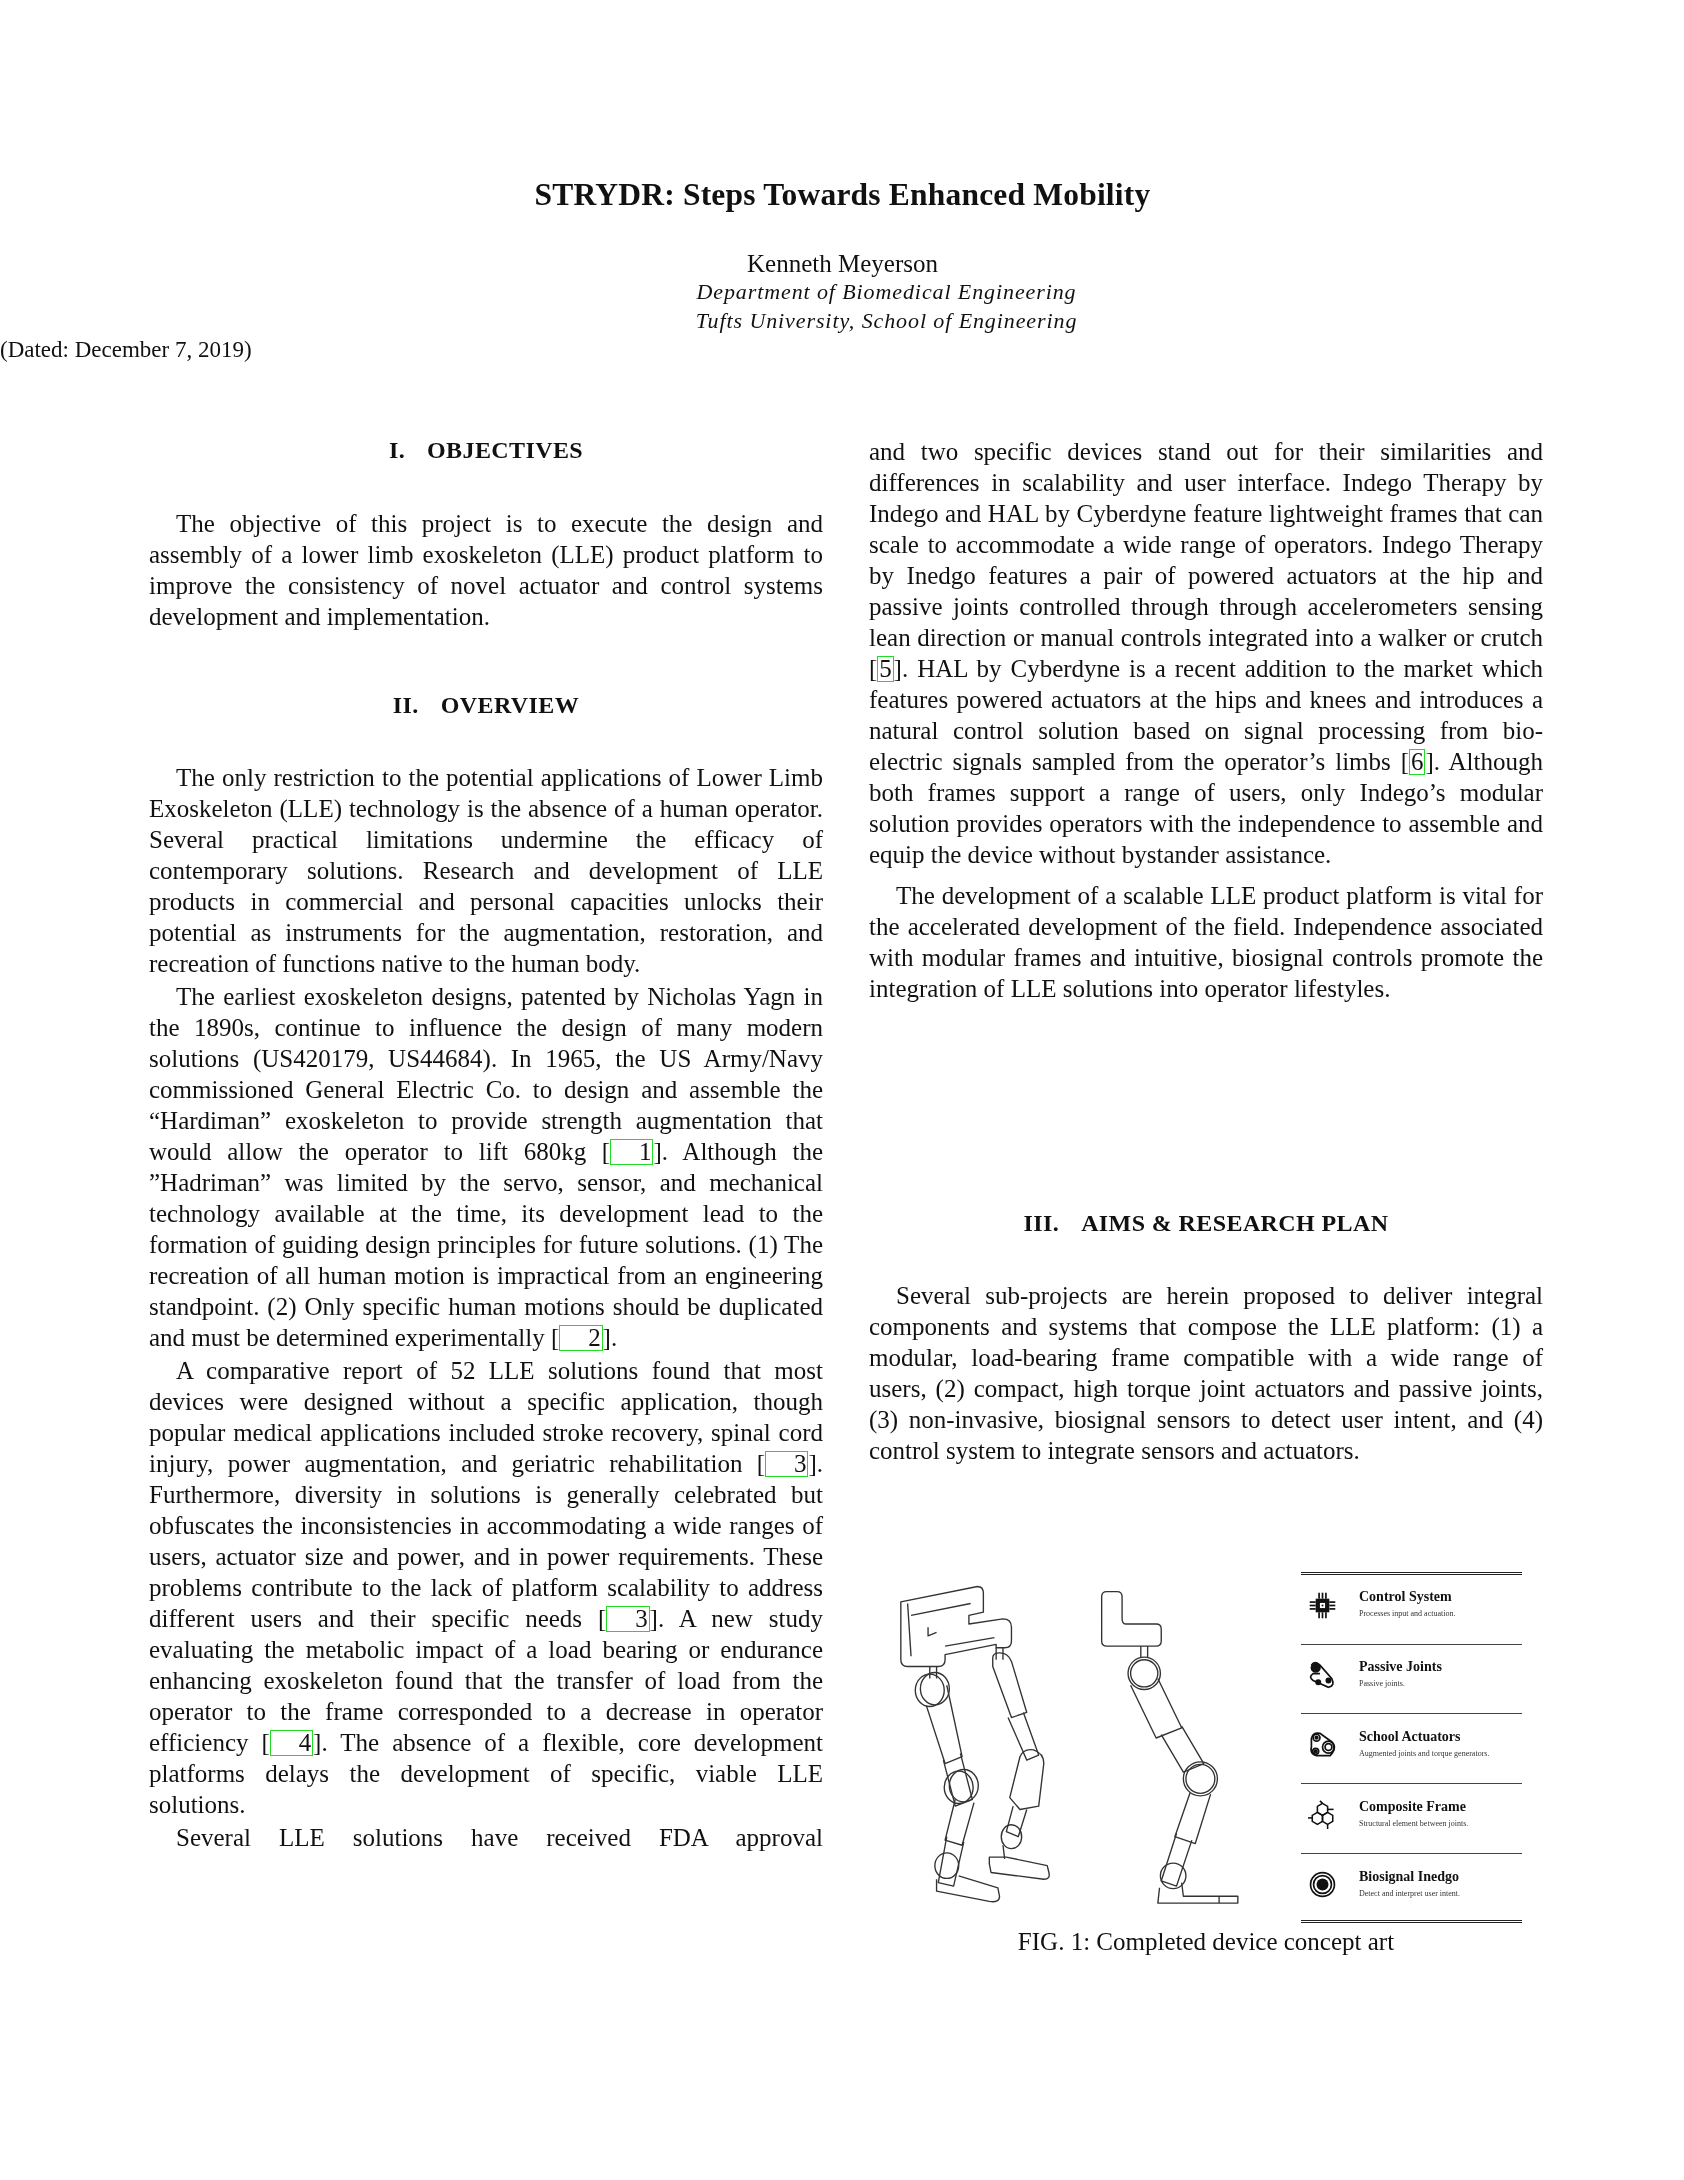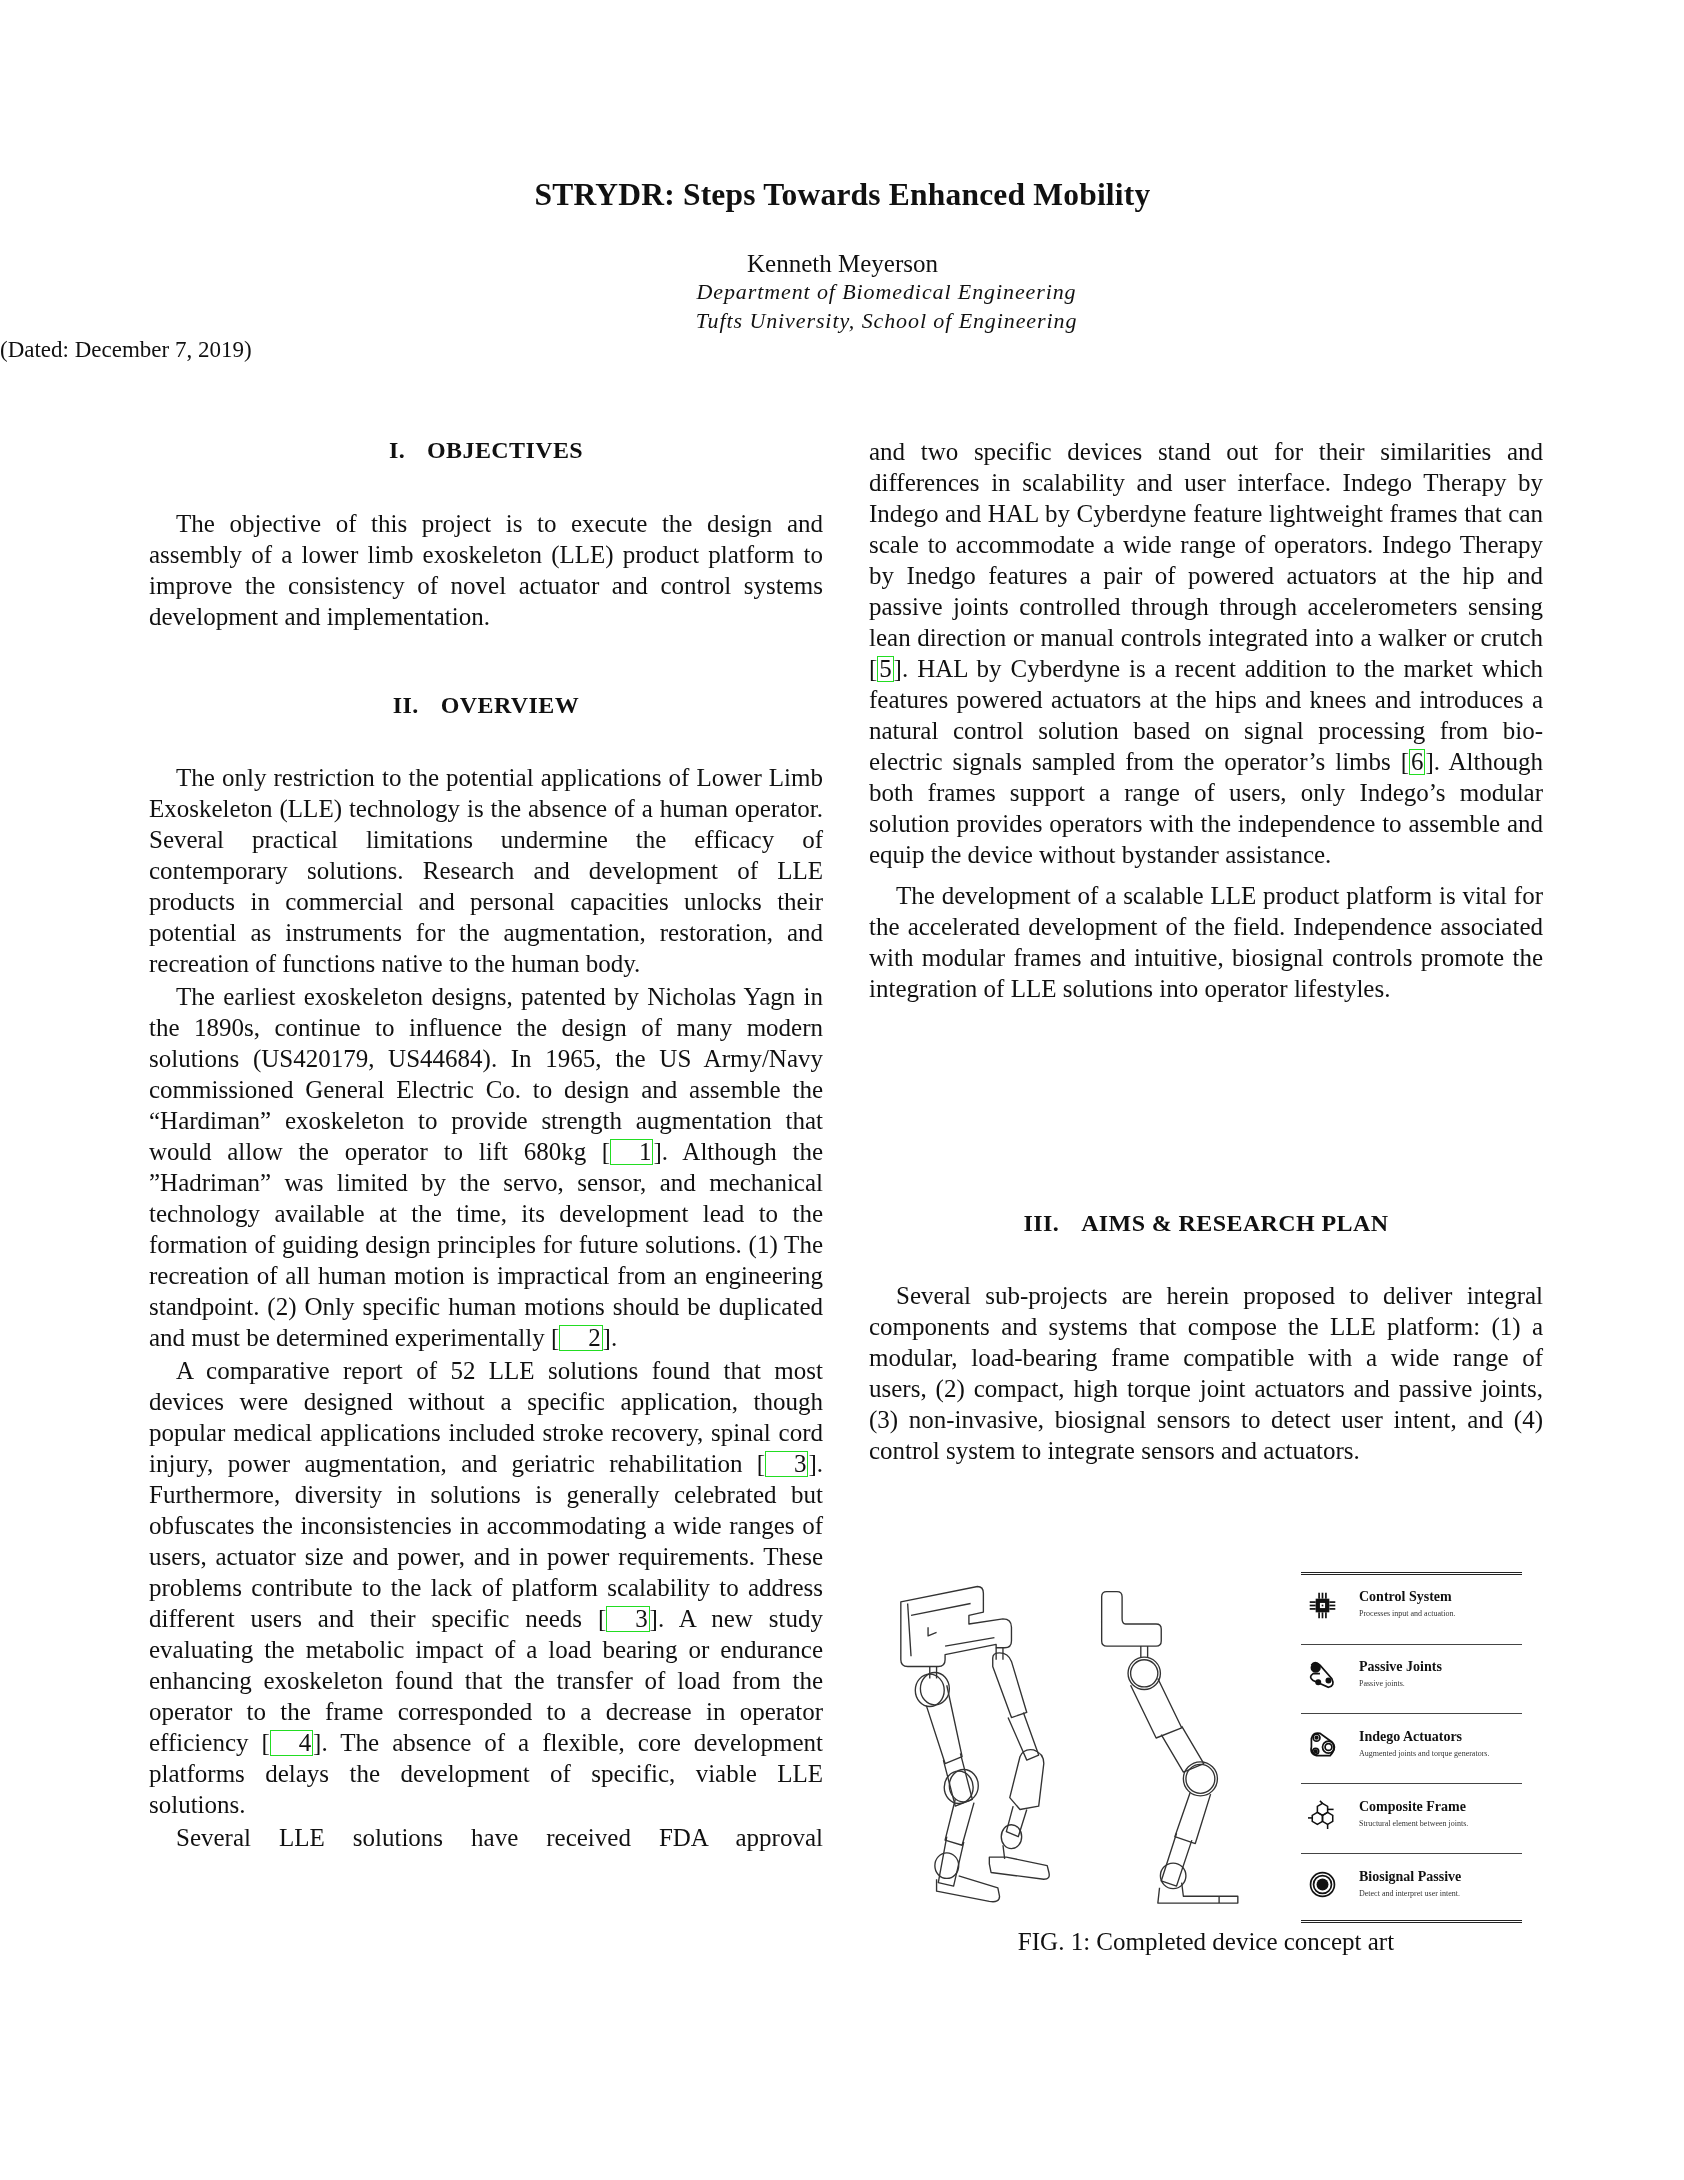--- a/index.html
+++ b/index.html
@@ -165,21 +165,21 @@
       <g fill="none" stroke="#111" stroke-width="2">
           <path d="M4 10 Q6 2 14 4 L28 14 Q34 22 26 30 L10 30 Q2 28 4 20 Z"></path>
           <circle cx="10" cy="9" r="4"></circle>
           <circle cx="10" cy="9" r="1.5" fill="#111"></circle>
           <circle cx="24" cy="20" r="7"></circle>
           <circle cx="24" cy="20" r="4"></circle>
           <circle cx="9" cy="25" r="3.5"></circle>
           <circle cx="9" cy="25" r="1.5" fill="#111"></circle>
         </g>
     </svg>
-    <div class="lname">Indego Actuators</div>
+    <div class="lname">School Actuators</div>
     <div class="ldesc">Augmented joints and torque generators.</div>
   </div>
   <div class="divider" style="top:211px;"></div>
 
   <div class="item" style="top:213px;">
     <svg class="icon" viewBox="0 0 34 34">
       <g fill="none" stroke="#111" stroke-width="1.8">
           <polygon points="17,4 23,7.5 23,14.5 17,18 11,14.5 11,7.5"></polygon>
           <polygon points="11,14.5 17,18 17,25 11,28.5 5,25 5,18"></polygon>
           <polygon points="23,14.5 29,18 29,25 23,28.5 17,25 17,18"></polygon>
@@ -193,21 +193,21 @@
     <div class="ldesc">Structural element between joints.</div>
   </div>
   <div class="divider" style="top:281px;"></div>
 
   <div class="item" style="top:283px;">
     <svg class="icon" viewBox="0 0 34 34">
       <circle cx="17" cy="17" r="14" fill="none" stroke="#111" stroke-width="2"></circle>
         <circle cx="17" cy="17" r="10.5" fill="none" stroke="#111" stroke-width="2"></circle>
         <circle cx="17" cy="17" r="7" fill="#111"></circle>
     </svg>
-    <div class="lname">Biosignal Passive</div>
+    <div class="lname">Biosignal Inedgo</div>
     <div class="ldesc">Detect and interpret user intent.</div>
   </div>
 
   <div class="rule-bot"></div>
 </div>
 
 <div class="abs caption">FIG. 1: Completed device concept art</div>
 
 
 </body></html>

